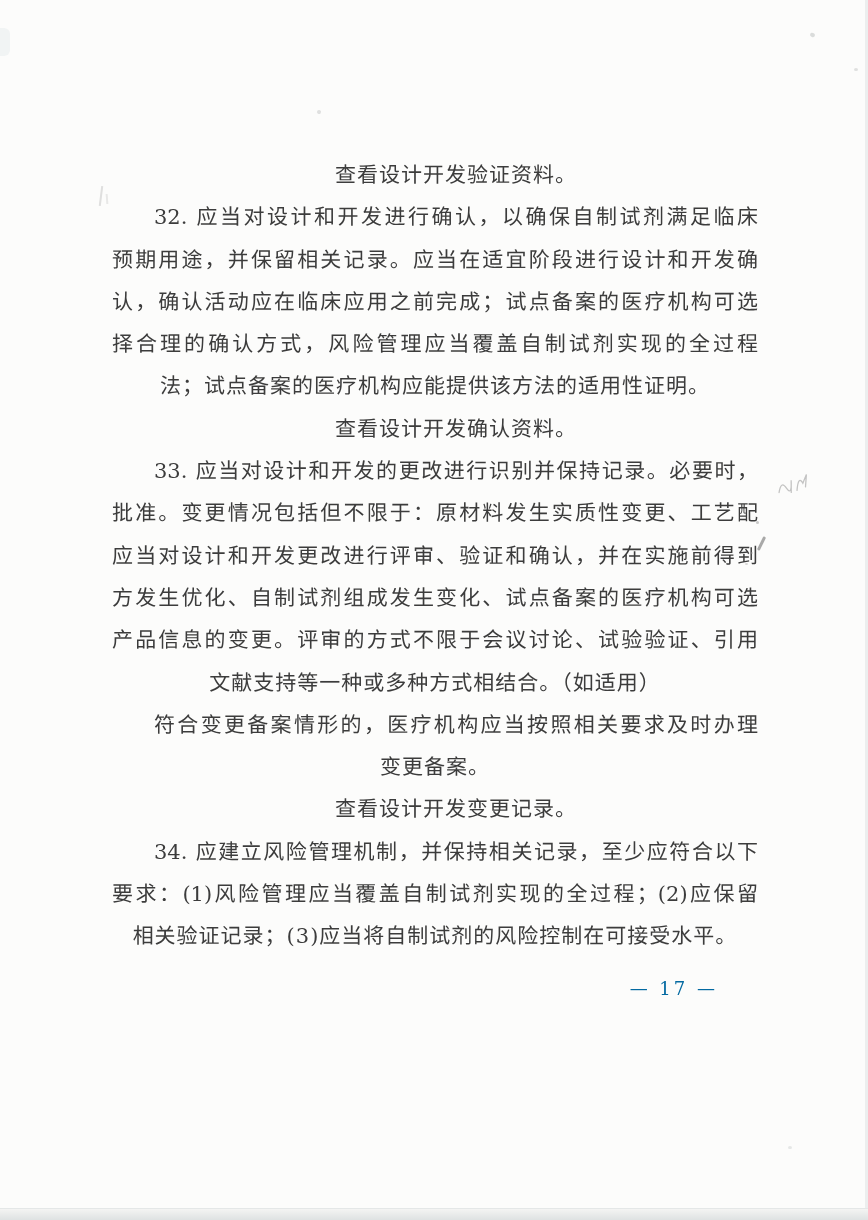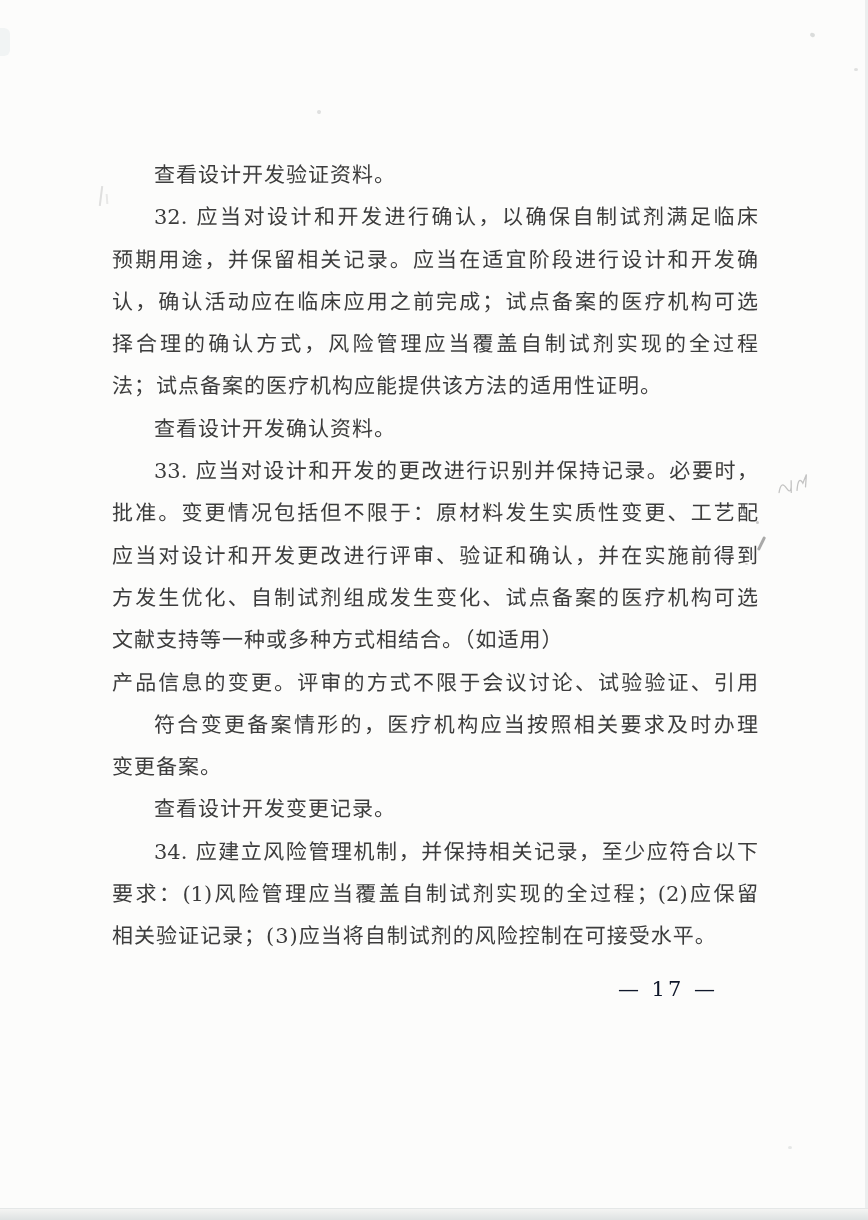--- a/index.html
+++ b/index.html
@@ -28,40 +28,40 @@
     left: 112px;
     top: 154px;
     width: 646px;
     font-size: 21px;
     line-height: 42.3px;
     color: var(--ink);
     text-rendering: optimizeLegibility;
   }
   .line {
     display: block;
-    text-align: left;
+    text-align: center;
     letter-spacing: 1px;
     white-space: normal;
   }
   .line.just {
     letter-spacing: 0;
     text-align: justify;
     text-align-last: justify;
     text-justify: inter-character;
   }
   .line.indent {
     text-indent: 42px;
   }
   .pagenum {
     margin-top: 10px;
     text-align: right;
     padding-right: 40px;
-    font-size: 21px;
+    font-size: 18px;
     letter-spacing: 3px;
-    color: #0f172a;
+    color: #0369a1;
   }
   
   .mark { position: absolute; pointer-events: none; }
   .pen-squiggle { left: 775px; top: 472px; width: 36px; height: 26px; opacity: .42; transform: rotate(-10deg); }
   .pen-dash { left: 760px; top: 536px; width: 3px; height: 15px; background: #555; opacity: .5; transform: rotate(26deg); border-radius: 2px; }
   .pen-dot-1 { left: 756px; top: 521px; width: 3px; height: 3px; background: #8a8a8a; opacity: .45; border-radius: 50%; }
   .pen-dot-2 { left: 750px; top: 552px; width: 3px; height: 2px; background: #9a9a9a; opacity: .45; border-radius: 50%; }
   .pen-dot-3 { left: 745px; top: 563px; width: 3px; height: 2px; background: #a0a0a0; opacity: .4; border-radius: 50%; }
   .margin-tick-1 { left: 100px; top: 186px; width: 2px; height: 20px; background: #888; opacity: .25; transform: rotate(7deg); }
   .margin-tick-2 { left: 106px; top: 194px; width: 2px; height: 10px; background: #999; opacity: .2; transform: rotate(-4deg); }
@@ -90,22 +90,22 @@
     <div class="line indent just">32. 应当对设计和开发进行确认，以确保自制试剂满足临床</div>
     <div class="line just">预期用途，并保留相关记录。应当在适宜阶段进行设计和开发确</div>
     <div class="line just">认，确认活动应在临床应用之前完成；试点备案的医疗机构可选</div>
     <div class="line just">择合理的确认方式，风险管理应当覆盖自制试剂实现的全过程</div>
     <div class="line">法；试点备案的医疗机构应能提供该方法的适用性证明。</div>
     <div class="line indent">查看设计开发确认资料。</div>
     <div class="line indent just">33. 应当对设计和开发的更改进行识别并保持记录。必要时，</div>
     <div class="line just">批准。变更情况包括但不限于：原材料发生实质性变更、工艺配</div>
     <div class="line just">应当对设计和开发更改进行评审、验证和确认，并在实施前得到</div>
     <div class="line just">方发生优化、自制试剂组成发生变化、试点备案的医疗机构可选</div>
+    <div class="line just">产品信息的变更。评审的方式不限于会议讨论、试验验证、引用</div>
     <div class="line">文献支持等一种或多种方式相结合。（如适用）</div>
-    <div class="line just">产品信息的变更。评审的方式不限于会议讨论、试验验证、引用</div>
     <div class="line indent just">符合变更备案情形的，医疗机构应当按照相关要求及时办理</div>
     <div class="line">变更备案。</div>
     <div class="line indent">查看设计开发变更记录。</div>
     <div class="line indent just">34. 应建立风险管理机制，并保持相关记录，至少应符合以下</div>
     <div class="line just">要求：(1)风险管理应当覆盖自制试剂实现的全过程；(2)应保留</div>
     <div class="line">相关验证记录；(3)应当将自制试剂的风险控制在可接受水平。</div>
     <div class="pagenum">— 17 —</div>
   </div>
 
   <svg class="mark pen-squiggle" viewBox="0 0 36 26">

